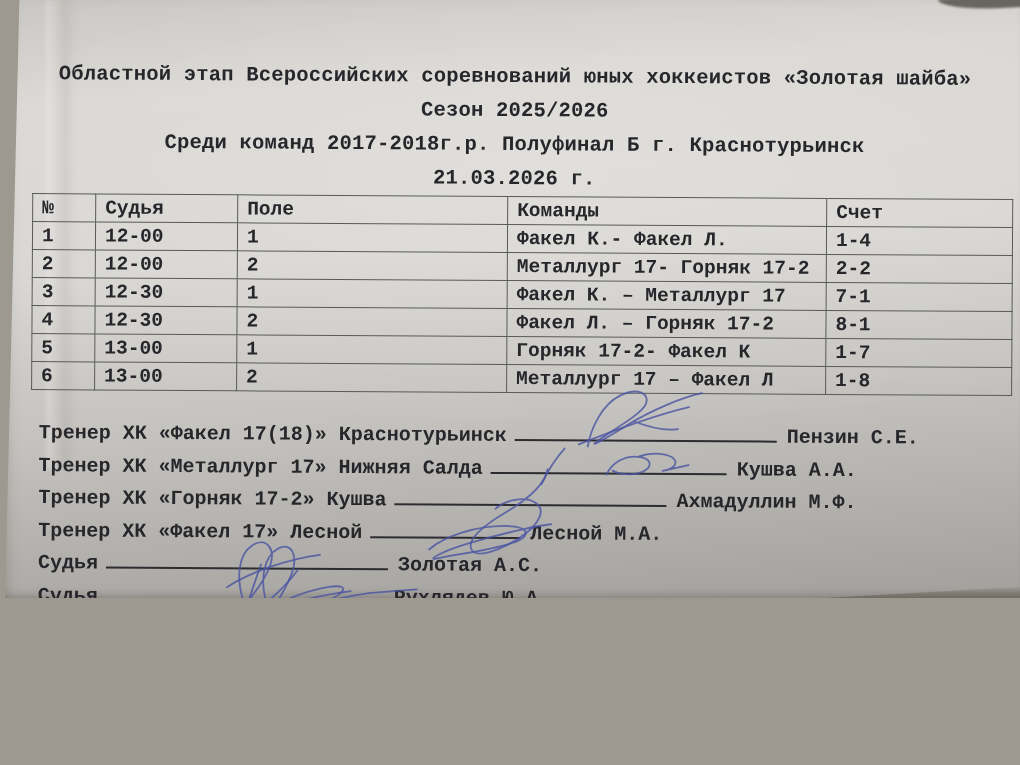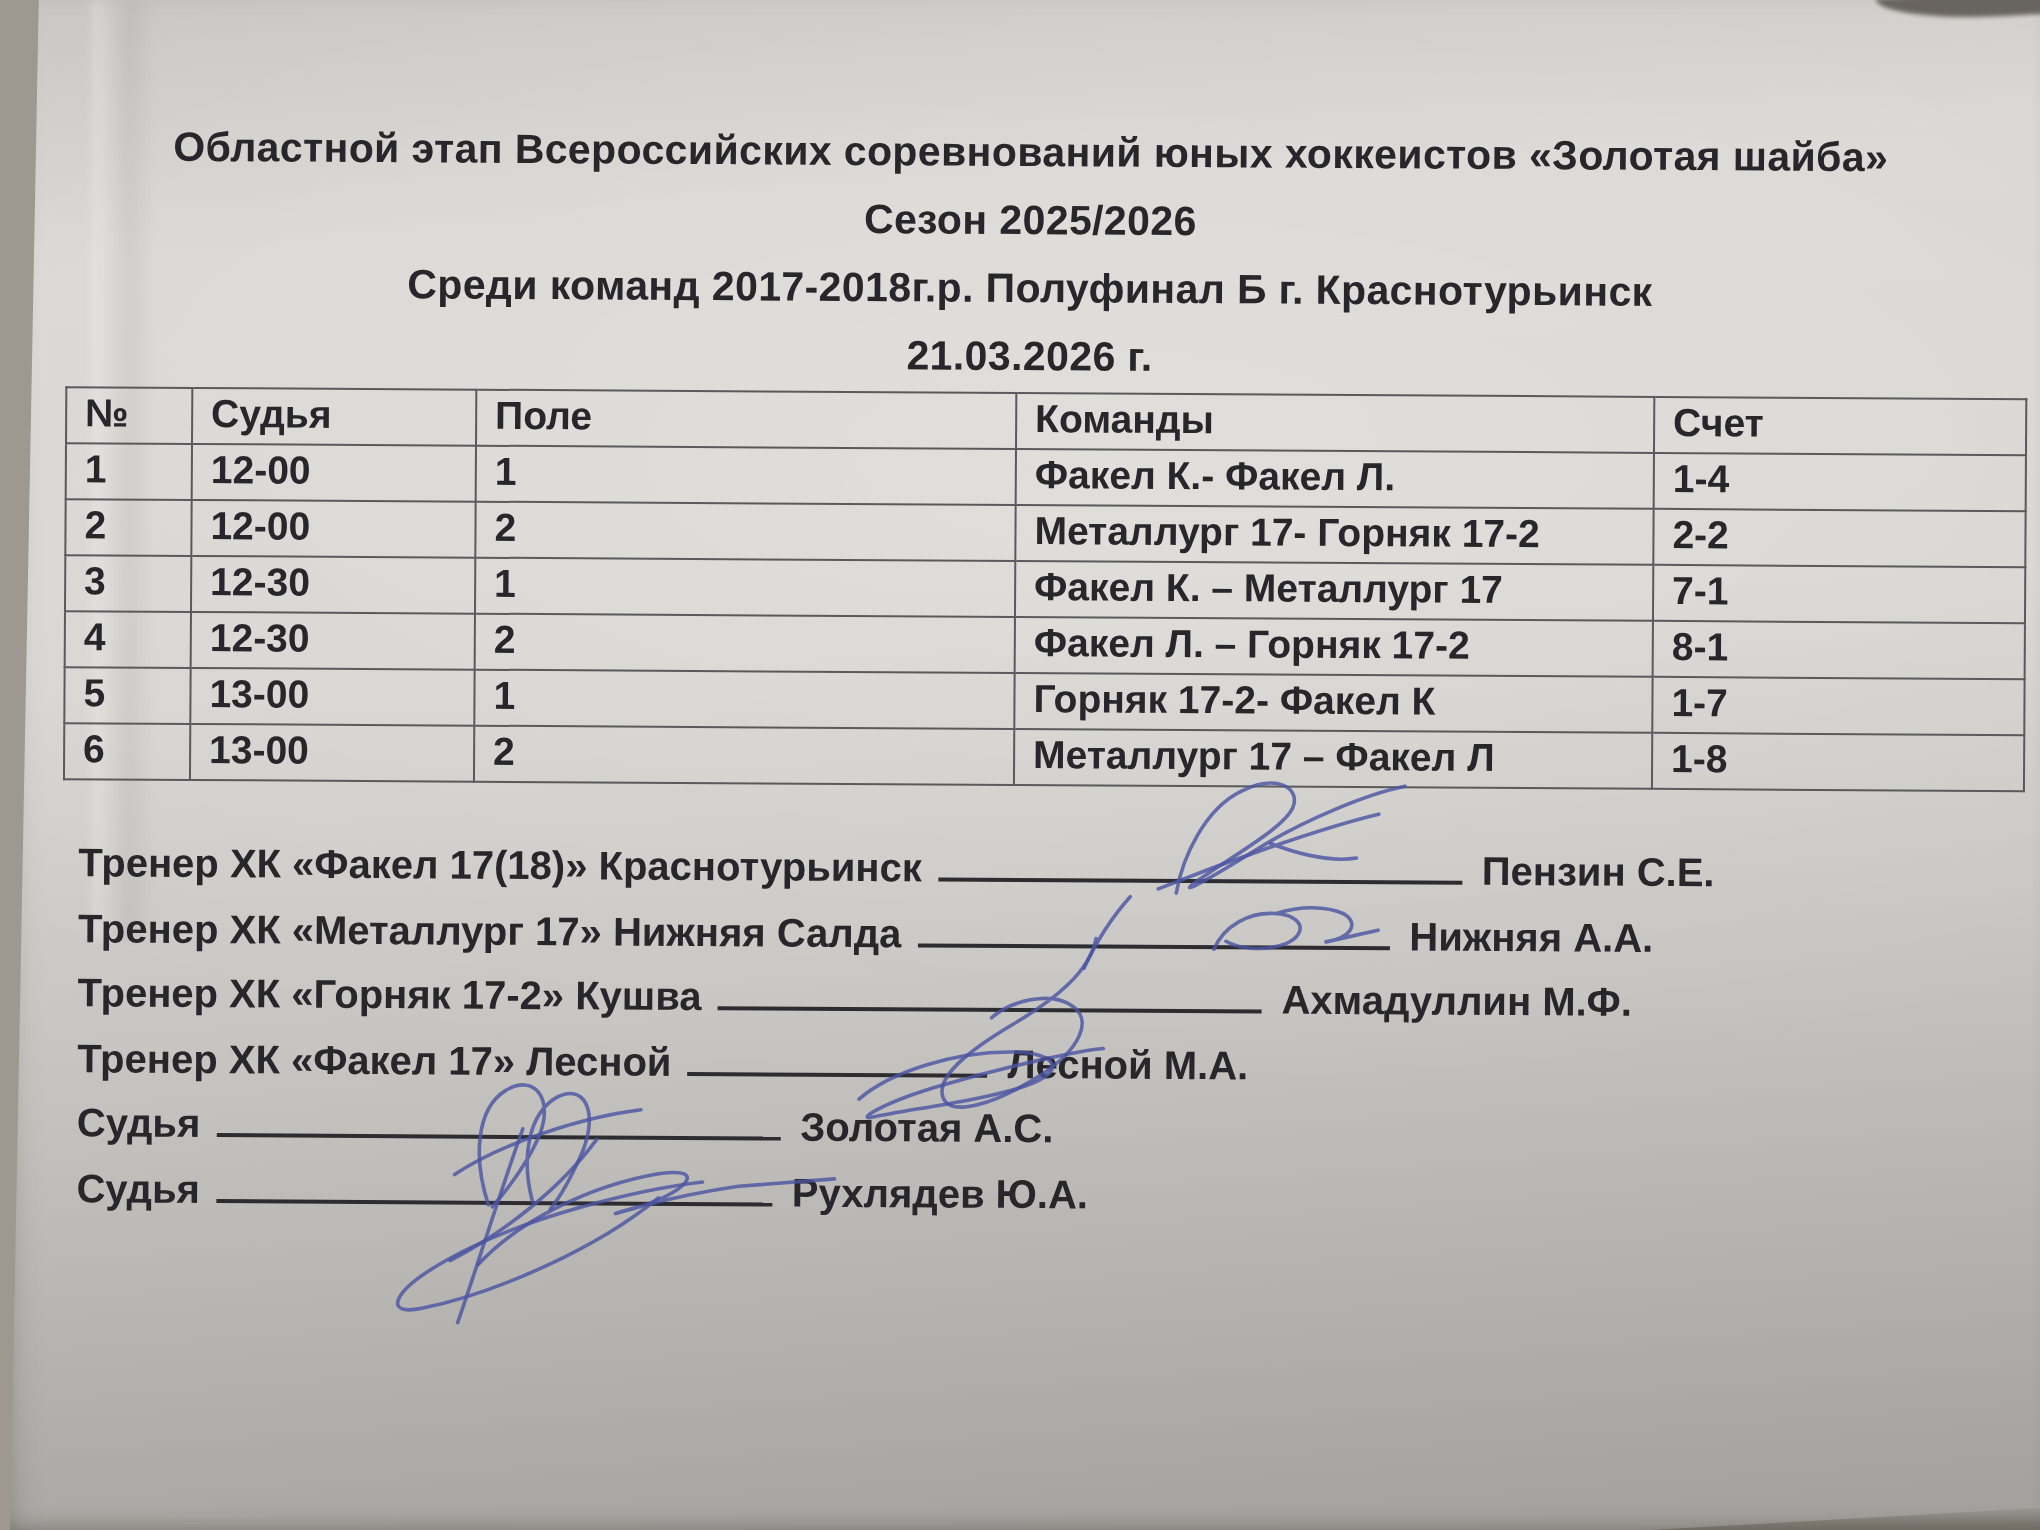--- a/index.html
+++ b/index.html
@@ -1,17 +1,17 @@
 <!DOCTYPE html>
 <html><head>
 <meta charset="utf-8">
 <style>
   html,body{margin:0;padding:0;width:1020px;height:765px;overflow:hidden;background:#9d9991;}
   *{box-sizing:border-box;}
-  .photo{position:relative;width:1020px;height:765px;font-family:Liberation Sans, sans-serif;}
+  .photo{position:relative;width:1020px;height:598px;font-family:Liberation Mono, monospace;}
   
   .paper{
     position:absolute;inset:0;
     clip-path:polygon(1.9% 0, 100% 0, 100% 100%, 0.5% 100%);
     background:
       radial-gradient(120% 60% at 55% 30%, rgba(255,255,255,0.22), rgba(255,255,255,0) 70%),
       linear-gradient(176deg,#c8c6c2 0%, #d9d7d3 16%, #d7d5d1 42%, #c5c3bf 66%, #aaa8a4 92%, #a2a09c 100%);
     box-shadow: inset 14px 0 16px -12px rgba(80,76,68,.55), inset 0 -8px 10px -7px rgba(80,76,68,.45);
   }
   .crease{position:absolute;left:46px;top:0;width:30px;height:470px;
@@ -126,21 +126,21 @@
 
       <div class="sigs">
         <div class="sig-row r1">
           <span class="sig-label">Тренер ХК «Факел 17(18)» Краснотурьинск</span>
           <span class="sig-line"></span>
           <span class="sig-name">Пензин С.Е.</span>
         </div>
         <div class="sig-row r2">
           <span class="sig-label">Тренер ХК «Металлург 17» Нижняя Салда</span>
           <span class="sig-line"></span>
-          <span class="sig-name">Нижняя А.А.</span>
+          <span class="sig-name">Кушва А.А.</span>
         </div>
         <div class="sig-row r3">
           <span class="sig-label">Тренер ХК «Горняк 17-2» Кушва</span>
           <span class="sig-line"></span>
           <span class="sig-name">Ахмадуллин М.Ф.</span>
         </div>
         <div class="sig-row r4">
           <span class="sig-label">Тренер ХК «Факел 17» Лесной</span>
           <span class="sig-line"></span>
           <span class="sig-name">Лесной М.А.</span>

